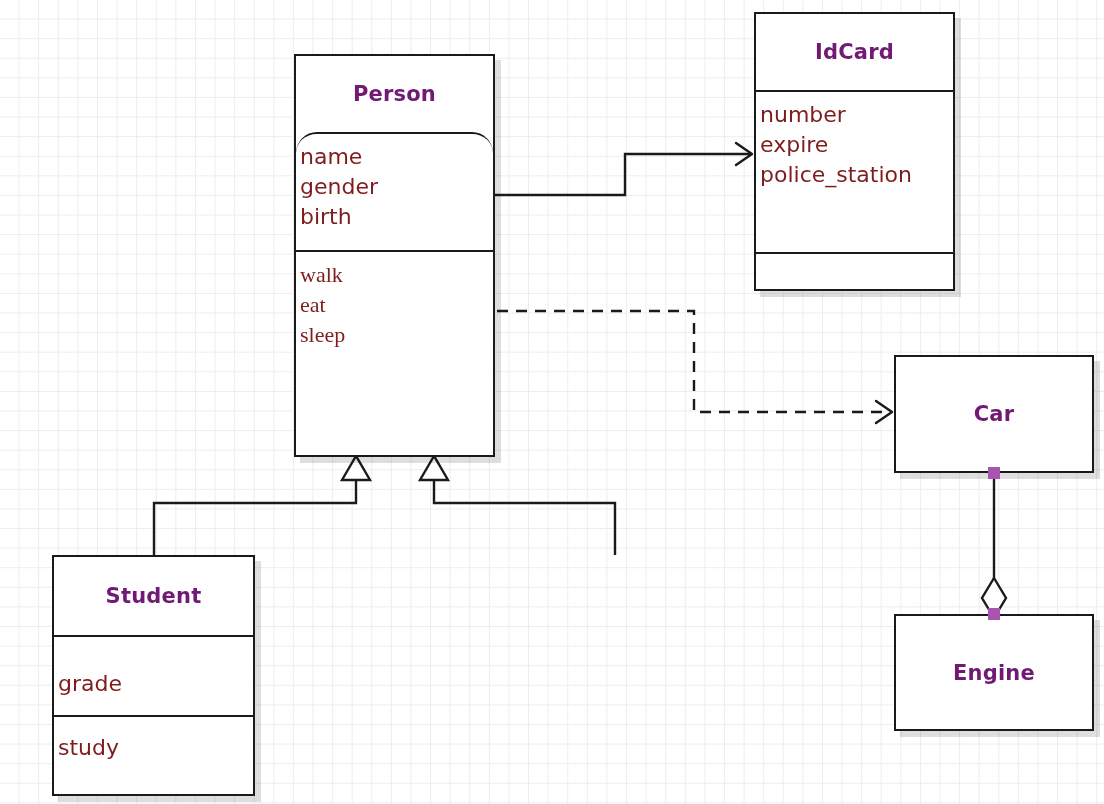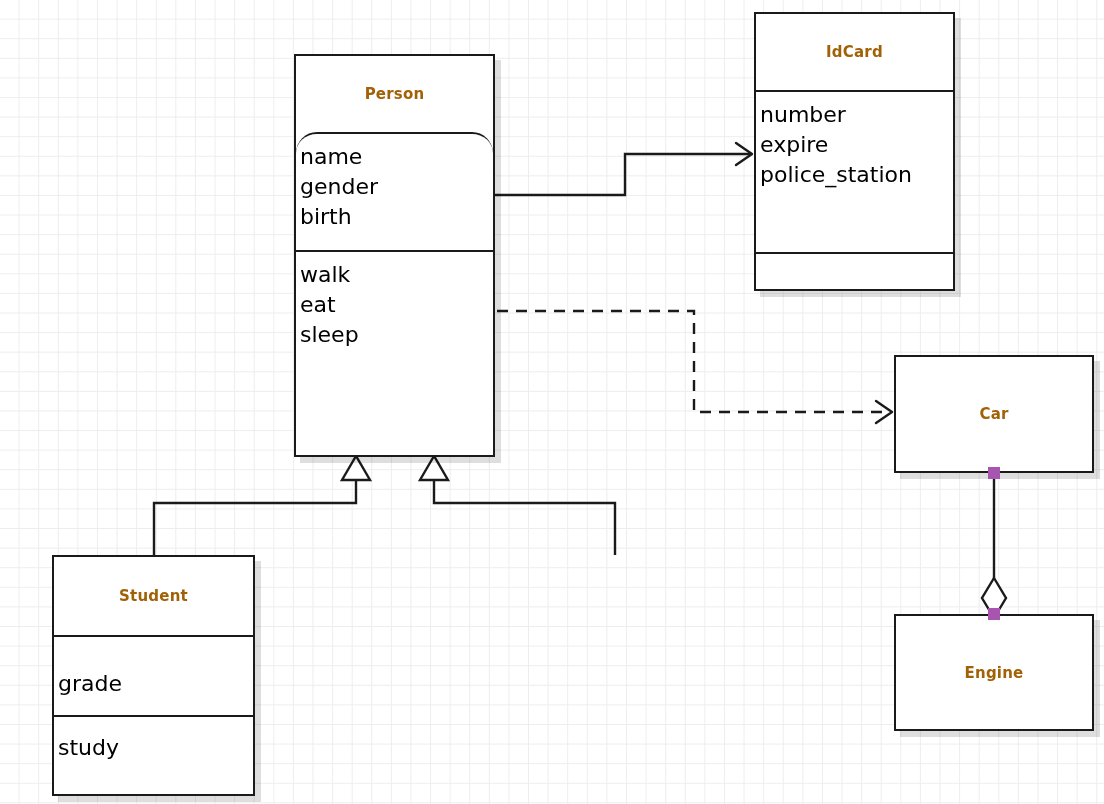--- a/index.html
+++ b/index.html
@@ -42,38 +42,38 @@
     overflow: hidden;
   }
   .compartment + .compartment {
     border-top: 2px solid #1a1a1a;
   }
   .class-title {
     display: flex;
     align-items: center;
     justify-content: center;
     font-weight: bold;
-    font-size: 15px;
-    color: #a16207;
+    font-size: 21px;
+    color: #701a75;
     letter-spacing: 0.2px;
   }
   .members {
     display: flex;
     flex-direction: column;
     justify-content: flex-start;
     padding: 8px 0 0 4px;
   }
   .members.mid {
     justify-content: center;
     padding-top: 16px;
   }
   .member-line {
     font-size: 22px;
     line-height: 30px;
-    color: #000000;
+    color: #7f1d1d;
     white-space: nowrap;
   }
   .handle {
     position: absolute;
     width: 12px;
     height: 12px;
     z-index: 6;
     pointer-events: none;
   }
 </style>
@@ -110,21 +110,21 @@
     </g>
   </svg>
 
   <div class="uml-class" style="left:294px; top:54px; width:201px; height:403px;">
     <div class="compartment class-title" style="height:76px;">Person</div>
     <div class="compartment members" style="height:118px;border-radius:21px;">
       <div class="member-line">name</div>
       <div class="member-line">gender</div>
       <div class="member-line">birth</div>
     </div>
-    <div class="compartment members" style="height:auto; flex:1;">
+    <div class="compartment members" style="height:auto; flex:1;font-family:Liberation Serif, serif;">
       <div class="member-line">walk</div>
       <div class="member-line">eat</div>
       <div class="member-line">sleep</div>
     </div>
   </div>
 
   <div class="uml-class" style="left:754px; top:12px; width:201px; height:279px;">
     <div class="compartment class-title" style="height:76px;">IdCard</div>
     <div class="compartment members" style="height:162px;">
       <div class="member-line">number</div>

